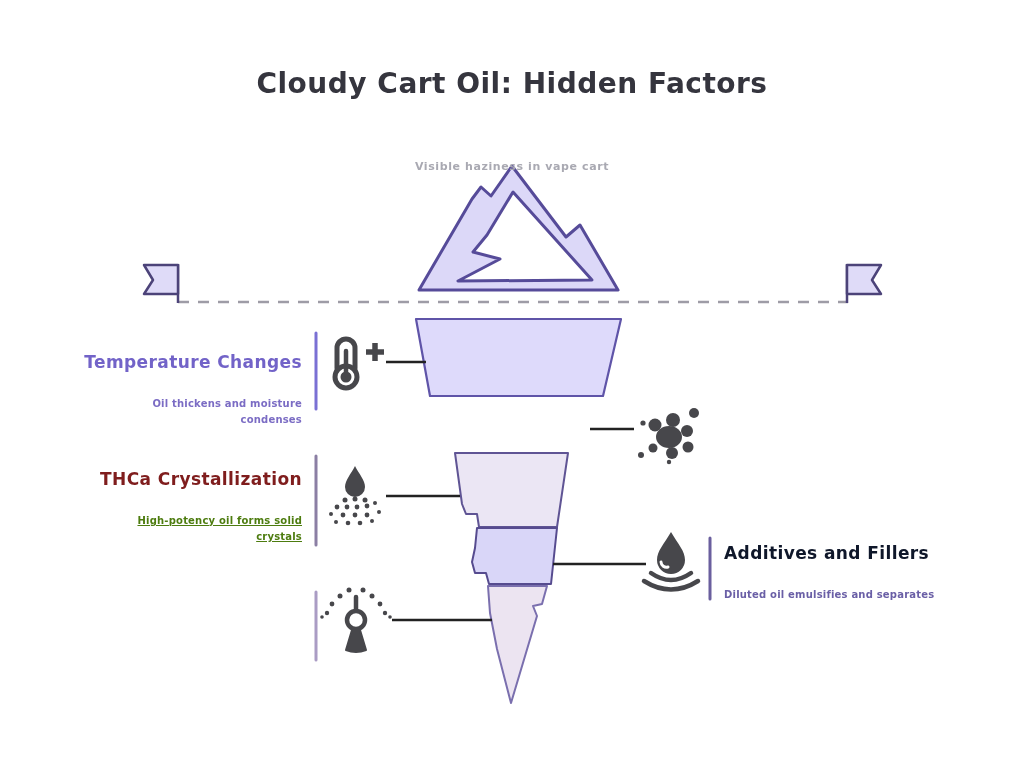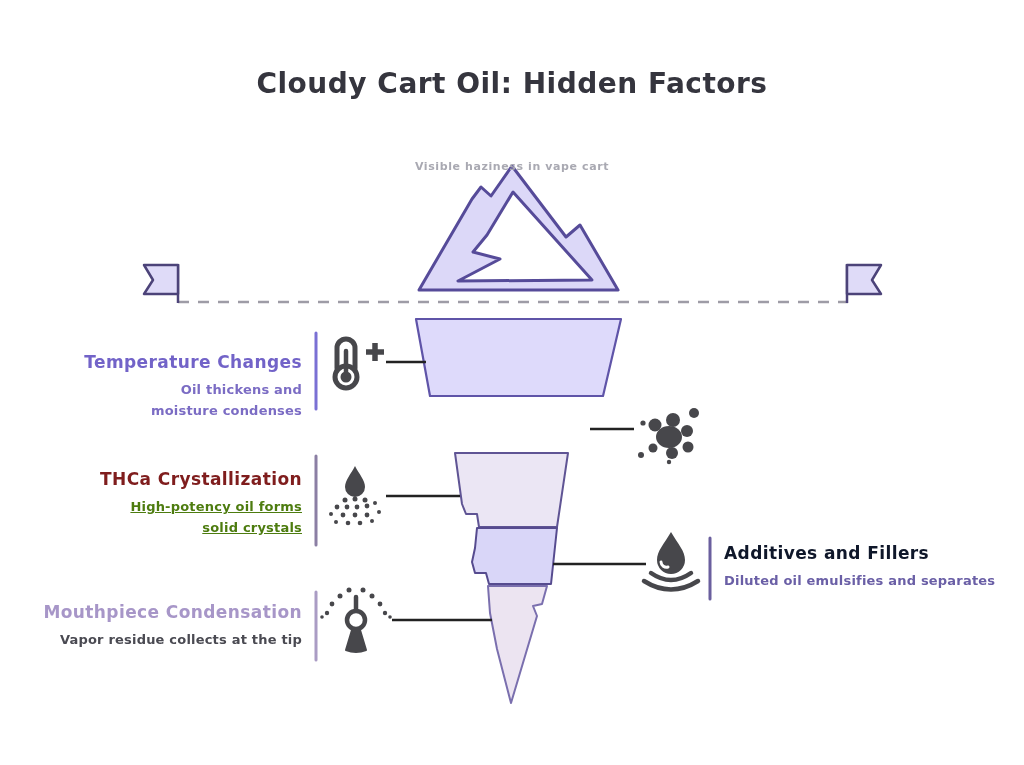--- a/index.html
+++ b/index.html
@@ -9,21 +9,21 @@
   }
   .hdr{position:absolute;left:0;width:100%;text-align:center;margin-top:21px;}
   .main-title{top:46px;font-size:28px;font-weight:800;color:#35353e;letter-spacing:.5px;}
   .surface-label{top:101px;font-size:19px;font-weight:500;color:#9b9ba4;letter-spacing:1.2px;}
   .surface-caption{top:139px;font-size:11px;font-weight:600;color:#a9a9b2;letter-spacing:.6px;}
 
   svg.scene{position:absolute;left:0;top:0;}
 
   .factor{position:absolute;}
   .factor .t{font-size:17px;font-weight:700;letter-spacing:.4px;}
-  .factor .d{font-size:13px;font-weight:600;line-height:1.62;letter-spacing:.2px;margin-top:7px;display:inline-block;text-align:right;}
+  .factor .d{font-size:10px;font-weight:600;line-height:1.62;letter-spacing:.2px;margin-top:24px;display:inline-block;text-align:right;}
   .left-f{right:722px;width:270px;text-align:right;}
   .right-f{left:724px;width:296px;text-align:left;}
 
   .f-temp{top:352px;}
   .f-temp .t{color:#7263c8;}
   .f-temp .d{color:#7b6cc4;width:192px;}
 
   .f-thca{top:469px;}
   .f-thca .t{color:#7f1d1d;}
   .f-thca .d{color:#4d7c0f;width:208px;text-decoration:underline;}
@@ -151,23 +151,19 @@
   <div class="factor left-f f-temp">
     <div class="t">Temperature Changes</div>
     <div class="d">Oil thickens and moisture condenses</div>
   </div>
 
   <div class="factor left-f f-thca">
     <div class="t">THCa Crystallization</div>
     <div class="d">High-potency oil forms solid crystals</div>
   </div>
 
-  <div class="factor left-f f-mouth">
-    <div class="t">Mouthpiece Condensation</div>
-    <div class="d">Vapor residue collects at the tip</div>
-  </div>
 
   <div class="factor right-f f-add">
     <div class="t">Additives and Fillers</div>
     <div class="d">Diluted oil emulsifies and separates</div>
   </div>
 
 </div>
 
 </body></html>

